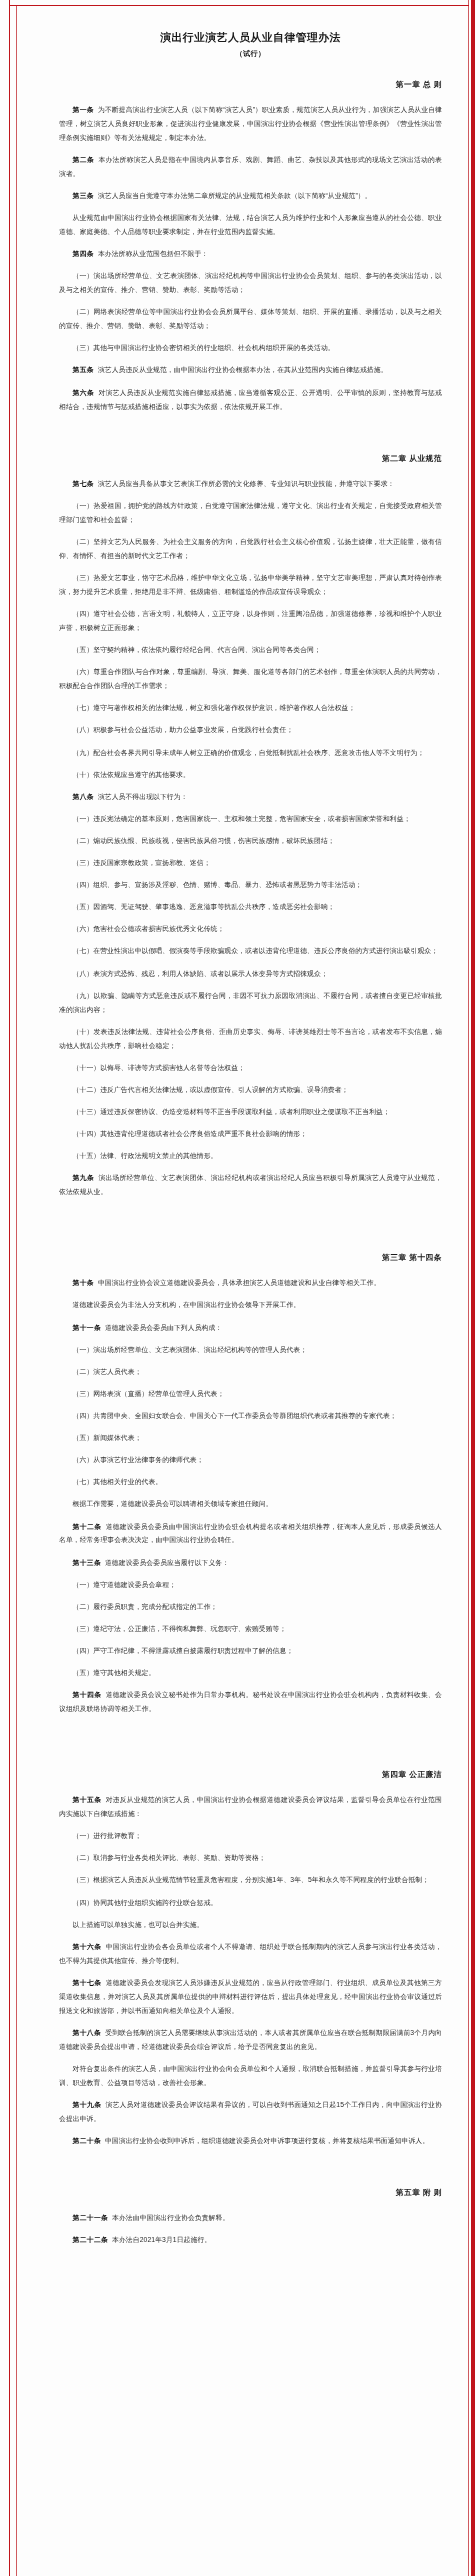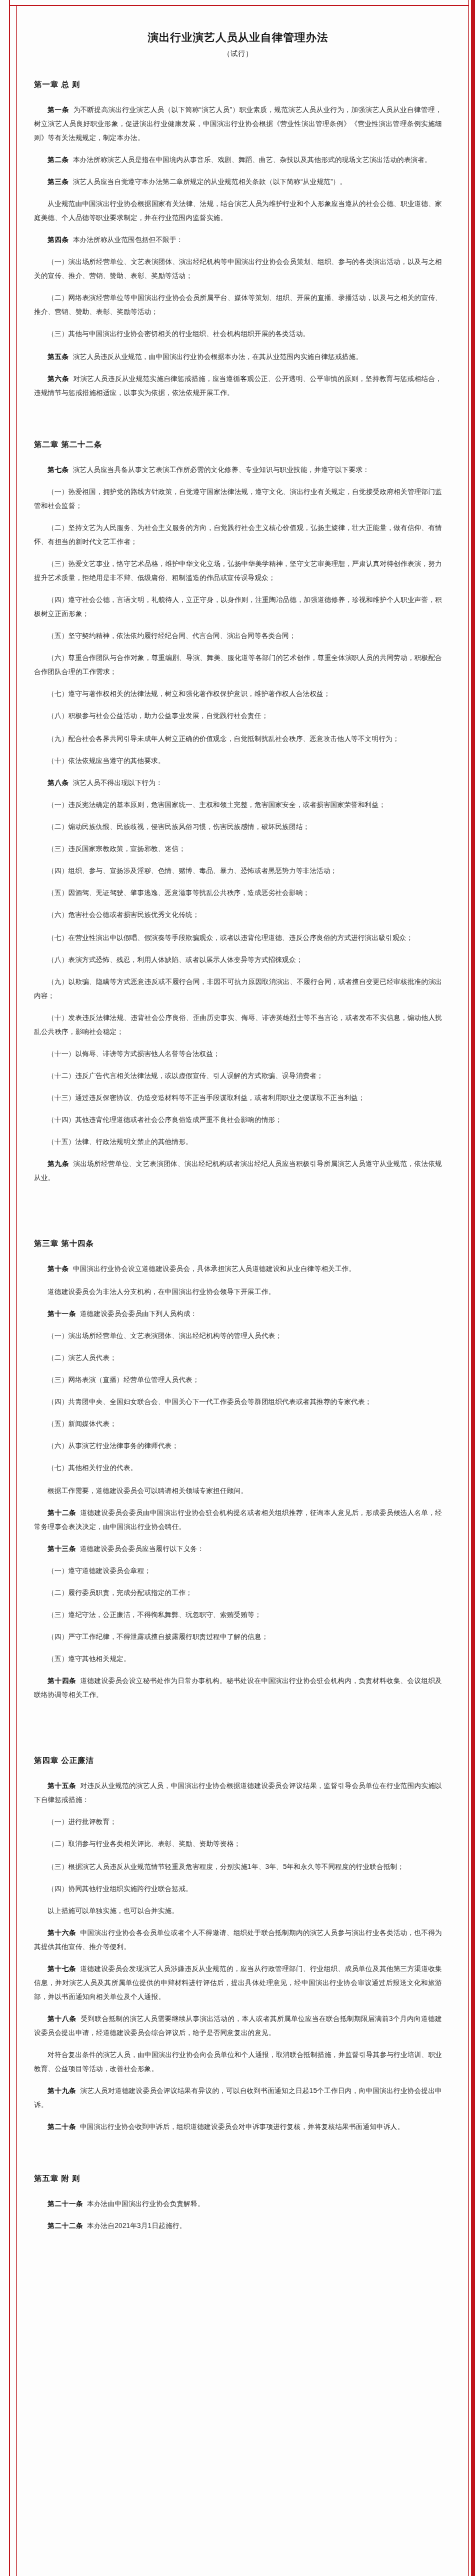--- a/index.html
+++ b/index.html
@@ -48,39 +48,41 @@
   .frame-top {
     position: absolute;
     left: 8.8px; right: 7.2px; top: 5.2px;
     height: 1px;
     background: #c0141b;
   }
   .content {
     position: relative;
     padding: 14.4px 34px 20.6px 34px;
     box-sizing: border-box;
+    margin-left: 25px;
   }
   .doc-title {
     text-align: center;
     font-size: 10.8px;
     font-weight: bold;
     color: #1a1a1a;
     letter-spacing: 0.5px;
     margin: 15.5px 0 4.1px 0;
     line-height: 1.4;
   }
   .doc-subtitle {
     text-align: center;
     font-size: 7.2px;
     color: #1a1a1a;
     margin: 0 0 17.5px 0;
     letter-spacing: 0.3px;
+    font-weight: bold;
   }
   .chapter {
-    text-align: left;
+    text-align: right;
     font-size: 7.7px;
     font-weight: bold;
     color: #1a1a1a;
     letter-spacing: 0.5px;
     margin: 20.6px 0 13.4px 0;
   }
   .para {
     font-size: 6.8px;
     line-height: 2.05;
     color: #2b2b2b;
@@ -134,21 +136,21 @@
     <p class="para item">（一）演出场所经营单位、文艺表演团体、演出经纪机构等中国演出行业协会会员策划、组织、参与的各类演出活动，以及与之相关的宣传、推介、营销、赞助、表彰、奖励等活动；</p>
     <p class="para item">（二）网络表演经营单位等中国演出行业协会会员所属平台、媒体等策划、组织、开展的直播、录播活动，以及与之相关的宣传、推介、营销、赞助、表彰、奖励等活动；</p>
     <p class="para item">（三）其他与中国演出行业协会密切相关的行业组织、社会机构组织开展的各类活动。</p>
 
     <p class="para"><span class="art">第五条</span>&nbsp; <span>演艺人员违反从业规范，由中国演出行业协会根据本办法，在其从业范围内实施自律惩戒措施。</span></p>
 
     <p class="para"><span class="art">第六条</span>&nbsp; <span>对演艺人员违反从业规范实施自律惩戒措施，应当遵循客观公正、公开透明、公平审慎的原则，坚持教育与惩戒相结合，违规情节与惩戒措施相适应，以事实为依据，依法依规开展工作。</span></p>
 
     <div class="spacer-md"></div>
 
-    <h2 class="chapter">第二章 第二十二条</h2>
+    <h2 class="chapter">第二章 从业规范</h2>
 
     <p class="para"><span class="art">第七条</span>&nbsp; <span>演艺人员应当具备从事文艺表演工作所必需的文化修养、专业知识与职业技能，并遵守以下要求：</span></p>
 
     <p class="para item">（一）热爱祖国，拥护党的路线方针政策，自觉遵守国家法律法规，遵守文化、演出行业有关规定，自觉接受政府相关管理部门监管和社会监督；</p>
     <p class="para item">（二）坚持文艺为人民服务、为社会主义服务的方向，自觉践行社会主义核心价值观，弘扬主旋律，壮大正能量，做有信仰、有情怀、有担当的新时代文艺工作者；</p>
     <p class="para item">（三）热爱文艺事业，恪守艺术品格，维护中华文化立场，弘扬中华美学精神，坚守文艺审美理想，严肃认真对待创作表演，努力提升艺术质量，拒绝用是非不辩、低级庸俗、粗制滥造的作品或宣传误导观众；</p>
     <p class="para item">（四）遵守社会公德，言语文明，礼貌待人，立正守身，以身作则，注重陶冶品德，加强道德修养，珍视和维护个人职业声誉，积极树立正面形象；</p>
     <p class="para item">（五）坚守契约精神，依法依约履行经纪合同、代言合同、演出合同等各类合同；</p>
     <p class="para item">（六）尊重合作团队与合作对象，尊重编剧、导演、舞美、服化道等各部门的艺术创作，尊重全体演职人员的共同劳动，积极配合合作团队合理的工作需求；</p>
     <p class="para item">（七）遵守与著作权相关的法律法规，树立和强化著作权保护意识，维护著作权人合法权益；</p>

